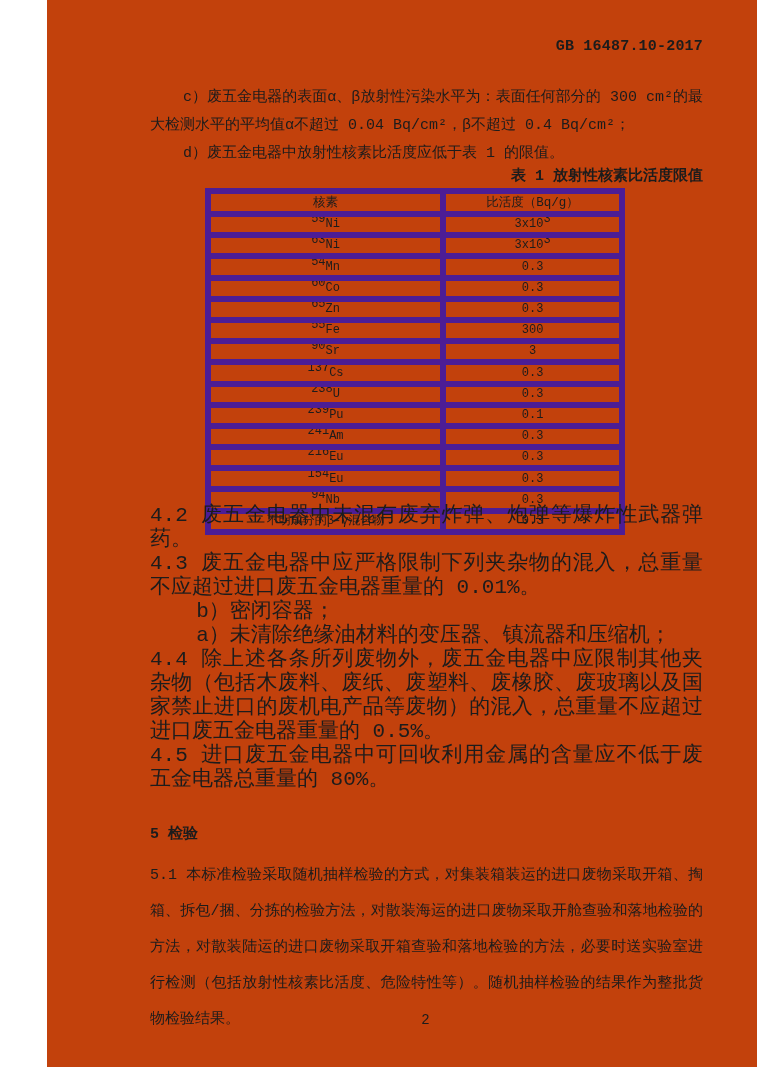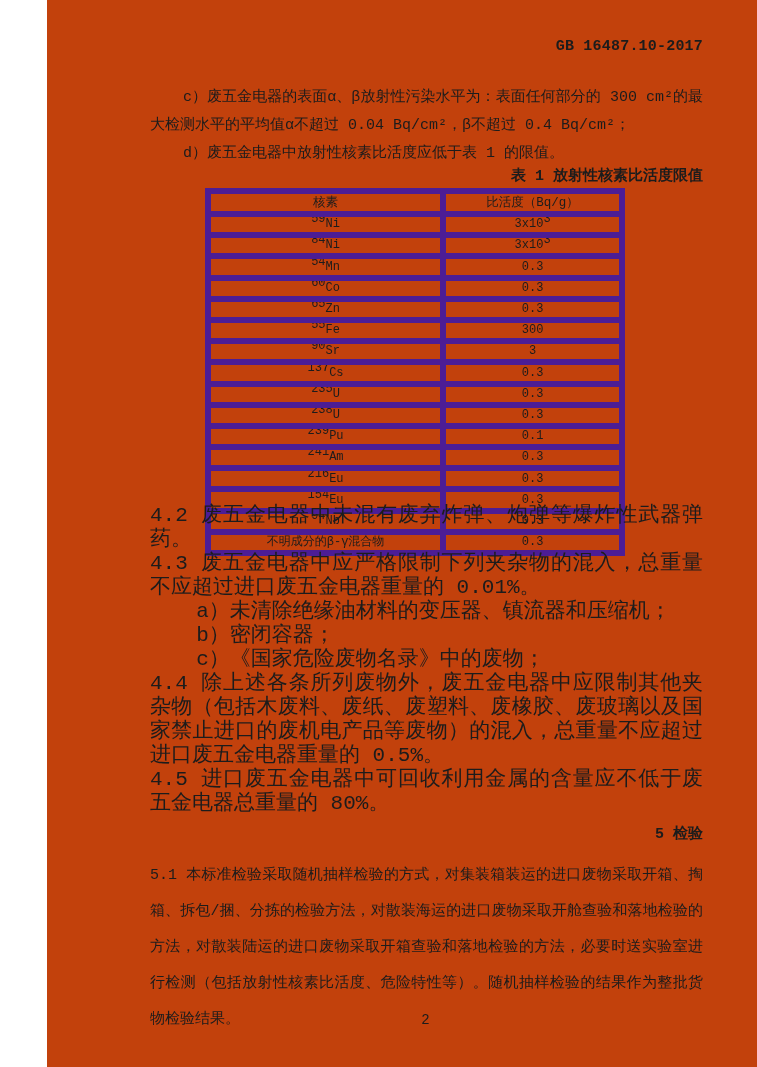--- a/index.html
+++ b/index.html
@@ -17,21 +17,21 @@
         font-weight:normal;overflow:hidden;white-space:nowrap;}
   .nuclides th{height:17px;font-size:12.5px;}
   .nuclides td{height:15.2px;line-height:1.05;}
   .nuclides .c1{width:57%;}
   .nuclides .c2{width:43%;}
   .nuclides sup{font-size:12px;line-height:0;vertical-align:super;}
   .mid-block{position:absolute;top:504px;left:103px;width:553px;font-size:21px;text-align:justify;}
   .mid-block p{margin:0;line-height:24px;}
   .mid-block p.item{text-indent:2.2em;}
   .sec5-block{position:absolute;top:824px;left:103px;width:553px;font-size:15px;}
-  .sec5-block h2{margin:0 0 12px 0;font-size:15px;font-weight:bold;line-height:22px;text-align:right;}
+  .sec5-block h2{margin:0 0 12px 0;font-size:15px;font-weight:bold;line-height:22px;}
   .sec5-block p{margin:0;line-height:36px;text-align:justify;}
   .page-number{position:absolute;top:1012px;left:0;width:757px;text-align:center;font-size:14px;}
 </style>
 </head>
 <body>
 
 <div class="page">
 
   <div class="doc-header">GB 16487.10-2017</div>
 
@@ -48,21 +48,21 @@
         <th class="c1">核素</th>
         <th class="c2">比活度（Bq/g）</th>
       </tr>
     </thead>
     <tbody>
         <tr>
           <td class="c1"><sup>59</sup>Ni</td>
           <td class="c2">3x10<sup>3</sup></td>
         </tr>
         <tr>
-          <td class="c1"><sup>84</sup>Ni</td>
+          <td class="c1"><sup>63</sup>Ni</td>
           <td class="c2">3x10<sup>3</sup></td>
         </tr>
         <tr>
           <td class="c1"><sup>54</sup>Mn</td>
           <td class="c2">0.3</td>
         </tr>
         <tr>
           <td class="c1"><sup>60</sup>Co</td>
           <td class="c2">0.3</td>
         </tr>
@@ -73,24 +73,20 @@
         <tr>
           <td class="c1"><sup>55</sup>Fe</td>
           <td class="c2">300</td>
         </tr>
         <tr>
           <td class="c1"><sup>90</sup>Sr</td>
           <td class="c2">3</td>
         </tr>
         <tr>
           <td class="c1"><sup>137</sup>Cs</td>
-          <td class="c2">0.3</td>
-        </tr>
-        <tr>
-          <td class="c1"><sup>235</sup>U</td>
           <td class="c2">0.3</td>
         </tr>
         <tr>
           <td class="c1"><sup>238</sup>U</td>
           <td class="c2">0.3</td>
         </tr>
         <tr>
           <td class="c1"><sup>239</sup>Pu</td>
           <td class="c2">0.1</td>
         </tr>
@@ -113,23 +109,22 @@
         <tr>
           <td class="c1">不明成分的β-γ混合物</td>
           <td class="c2">0.3</td>
         </tr>
       </tbody>
   </table>
 
   <div class="mid-block">
     <p>4.2 废五金电器中未混有废弃炸弹、炮弹等爆炸性武器弹药。</p>
     <p>4.3 废五金电器中应严格限制下列夹杂物的混入，总重量不应超过进口废五金电器重量的 0.01%。</p>
+    <p class="item">b）密闭容器；</p>
     <p class="item">a）未清除绝缘油材料的变压器、镇流器和压缩机；</p>
-    <p class="item">b）密闭容器；</p>
-    <p class="item">c）《国家危险废物名录》中的废物；</p>
     <p>4.4 除上述各条所列废物外，废五金电器中应限制其他夹杂物（包括木废料、废纸、废塑料、废橡胶、废玻璃以及国家禁止进口的废机电产品等废物）的混入，总重量不应超过进口废五金电器重量的 0.5%。</p>
     <p>4.5 进口废五金电器中可回收利用金属的含量应不低于废五金电器总重量的 80%。</p>
   </div>
 
   <div class="sec5-block">
     <h2>5 检验</h2>
     <p>5.1 本标准检验采取随机抽样检验的方式，对集装箱装运的进口废物采取开箱、掏箱、拆包/捆、分拣的检验方法，对散装海运的进口废物采取开舱查验和落地检验的方法，对散装陆运的进口废物采取开箱查验和落地检验的方法，必要时送实验室进行检测（包括放射性核素比活度、危险特性等）。随机抽样检验的结果作为整批货物检验结果。</p>
   </div>
 
   <div class="page-number">2</div>

